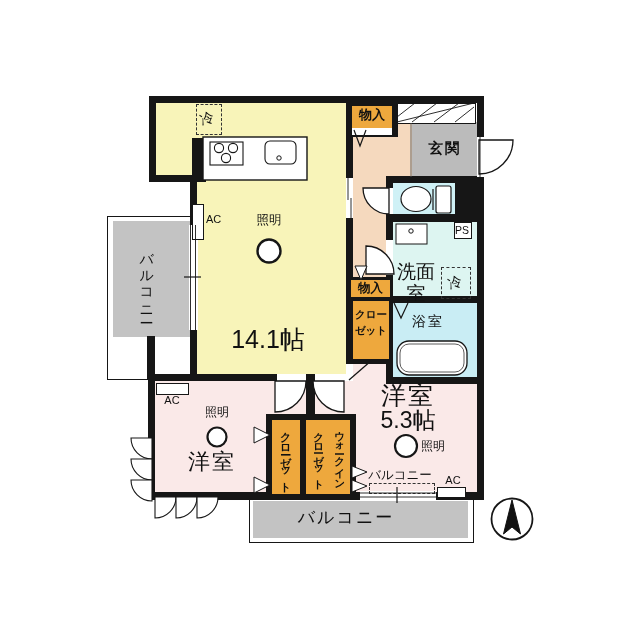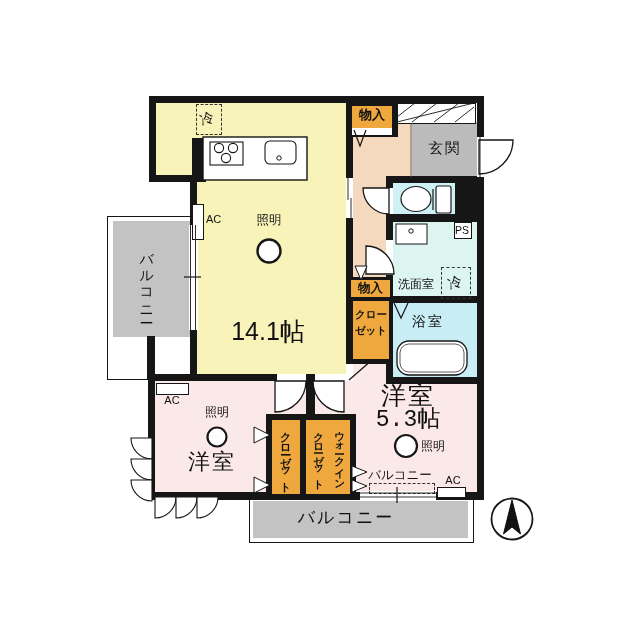--- a/index.html
+++ b/index.html
@@ -165,29 +165,29 @@
       <line x1="474" y1="107" x2="455" y2="122"></line>
     </g>
     <line x1="411" y1="123" x2="411" y2="177" stroke="#555" stroke-width="0.9"></line>
 
     <g>
       <circle cx="512" cy="519" r="20.5" fill="#fff" stroke="#161616" stroke-width="1.8"></circle>
       <polygon points="512,500 520.5,534 512,527 503.5,534" fill="#111" stroke="#111" stroke-width="1"></polygon>
     </g>
   </svg>
 
-  <div class="lbl ctr" style="left:208px;top:317px;width:120px;font-size:25px;">14.1帖</div>
+  <div class="lbl ctr" style="left:208px;top:325px;width:120px;font-size:25px;">14.1帖</div>
 
   <div class="lbl ctr" style="left:170px;top:449px;width:84px;font-size:22px;letter-spacing:2px;">洋室</div>
 
   <div class="lbl ctr" style="left:368px;top:381px;width:80px;font-size:25px;letter-spacing:2px;">洋室</div>
-  <div class="lbl ctr" style="left:364px;top:407px;width:88px;font-size:23px;font-family:Liberation Mono, monospace;">5.3帖</div>
-
-  <div class="lbl ctr" style="left:422px;top:140px;width:46px;font-size:14.5px;letter-spacing:2px;font-weight:400;">玄関</div>
-  <div class="lbl ctr" style="left:390px;top:278px;width:52px;font-size:12px;">洗面室</div>
+  <div class="lbl ctr" style="left:364px;top:407px;width:88px;font-size:23px;">5.3帖</div>
+
+  <div class="lbl ctr" style="left:422px;top:140px;width:46px;font-size:14.5px;letter-spacing:2px;font-weight:700;">玄関</div>
+  <div class="lbl ctr" style="left:390px;top:261px;width:52px;font-size:19px;">洗面室</div>
   <div class="lbl ctr" style="left:406px;top:313px;width:44px;font-size:14px;letter-spacing:2px;">浴室</div>
 
   <div class="lbl vtext" style="left:139px;top:243px;height:110px;font-size:14px;letter-spacing:2px;">バルコニー</div>
   <div class="lbl ctr" style="left:285px;top:508px;width:122px;font-size:17px;letter-spacing:2px;">バルコニー</div>
 
   <div class="lbl ctr" style="left:352px;top:108px;width:40px;font-size:13px;font-weight:700;">物入</div>
   <div class="lbl ctr" style="left:351px;top:281px;width:39px;font-size:12.5px;font-weight:700;">物入</div>
   <div class="lbl ctr" style="left:353px;top:307px;width:36px;font-size:10.5px;line-height:1.5;font-weight:600;">クロー
 ゼット</div>
   <div class="lbl vtext" style="left:279px;top:424px;height:70px;font-size:11px;font-weight:600;">クローゼット</div>

